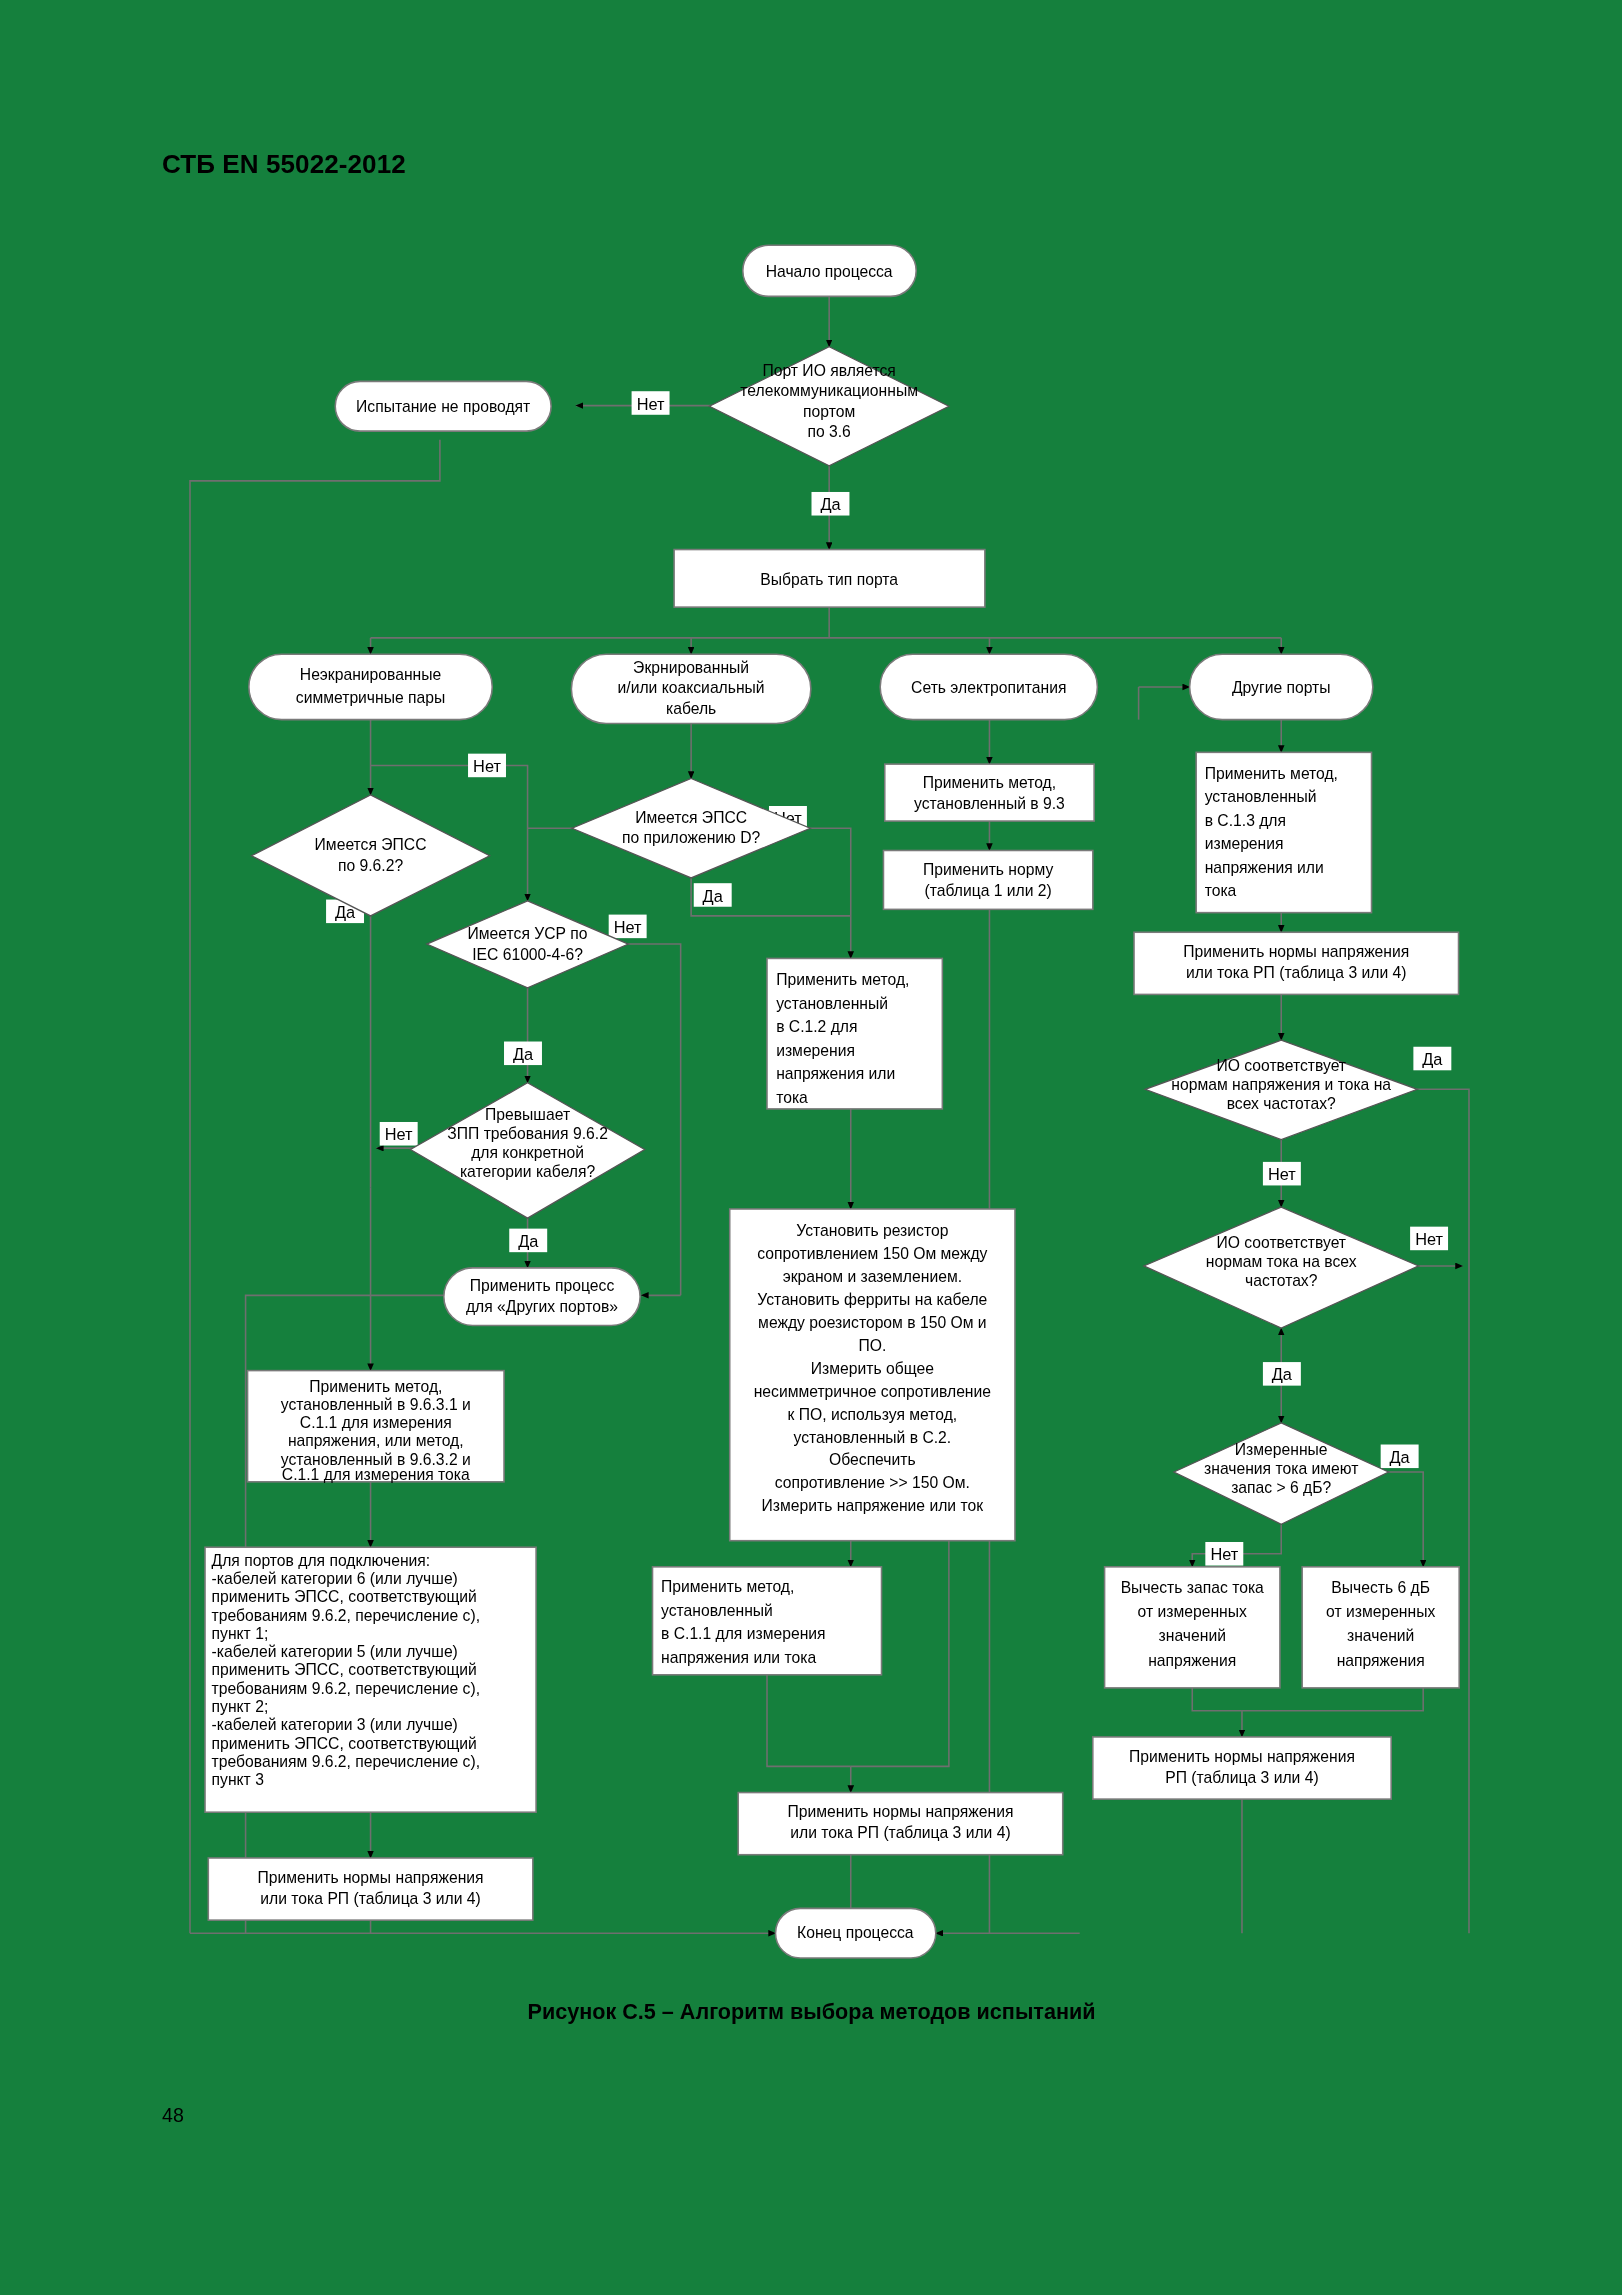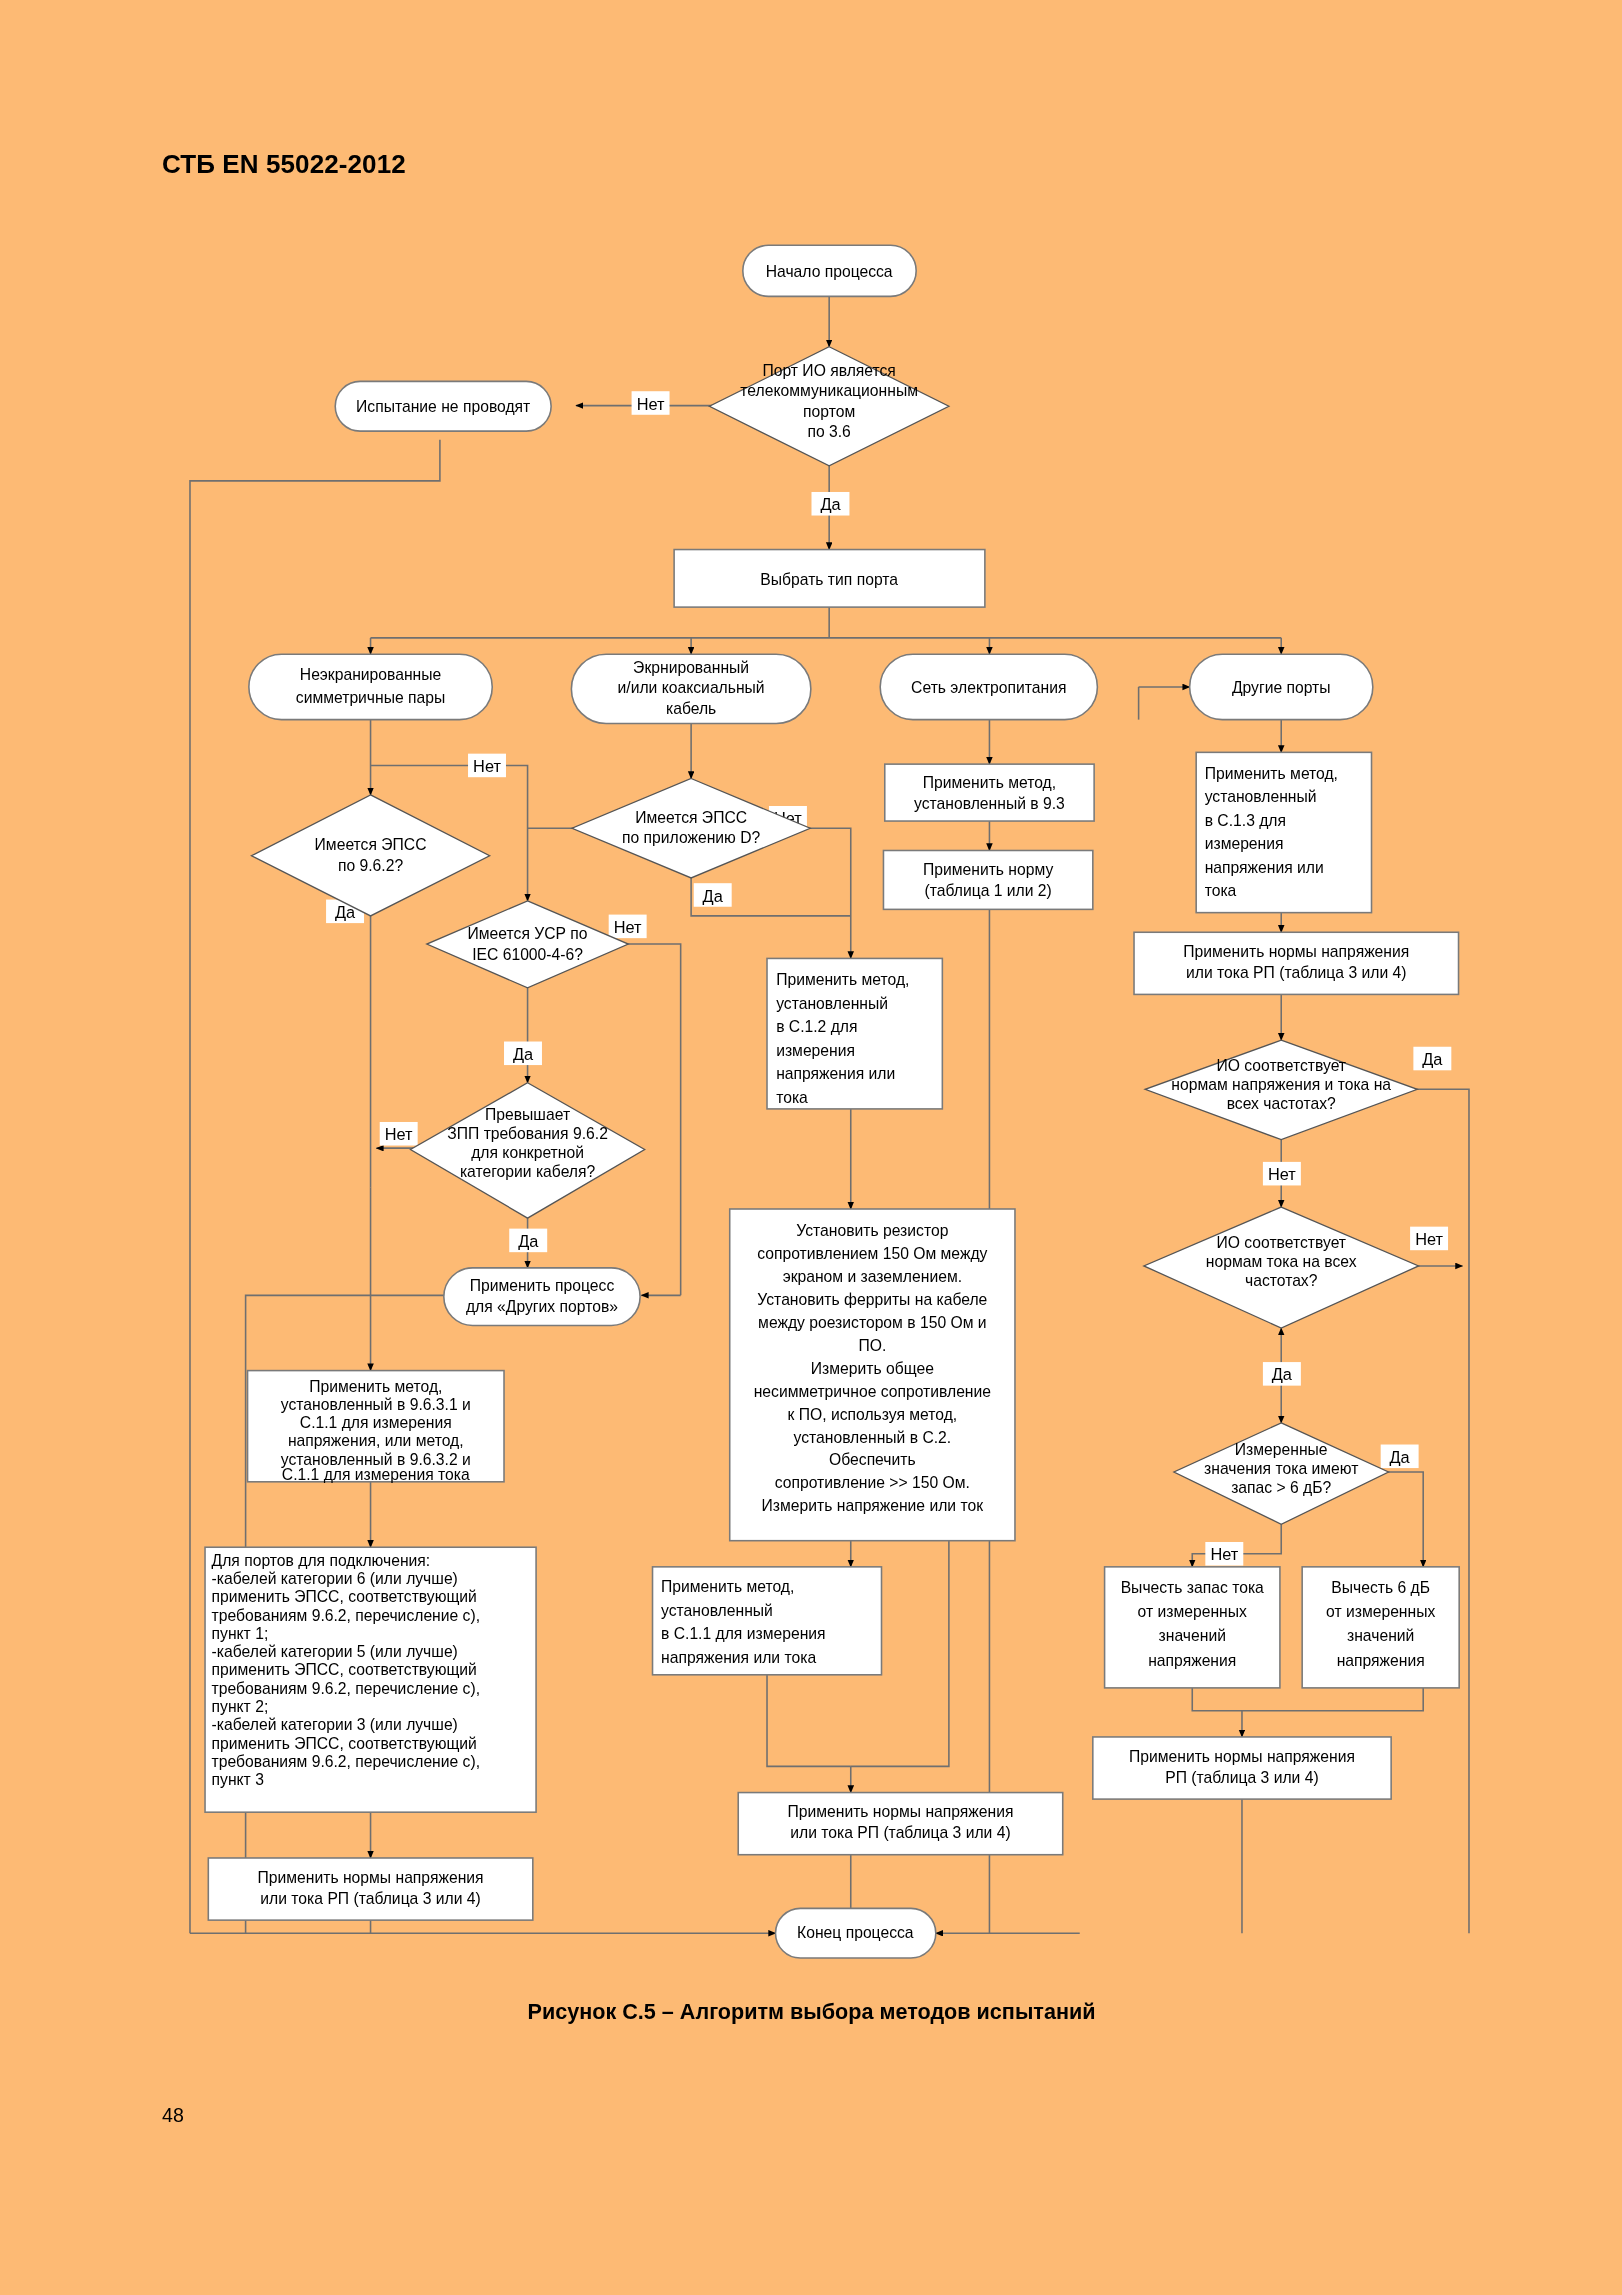--- a/index.html
+++ b/index.html
@@ -12,21 +12,21 @@
     width: 1623px;
     height: 2295px;
     position: relative;
     font-family: "Liberation Sans", "DejaVu Sans", sans-serif;
     color: #000000;
     overflow: hidden;
   }
   .page {
     position: absolute;
     inset: 0;
-    background: #fdba74;
+    background: #15803d;
   }
   #doc-header {
     position: absolute;
     left: 162px;
     top: 149px;
     font-size: 26px;
     font-weight: bold;
     letter-spacing: 0.1px;
     white-space: nowrap;
   }

